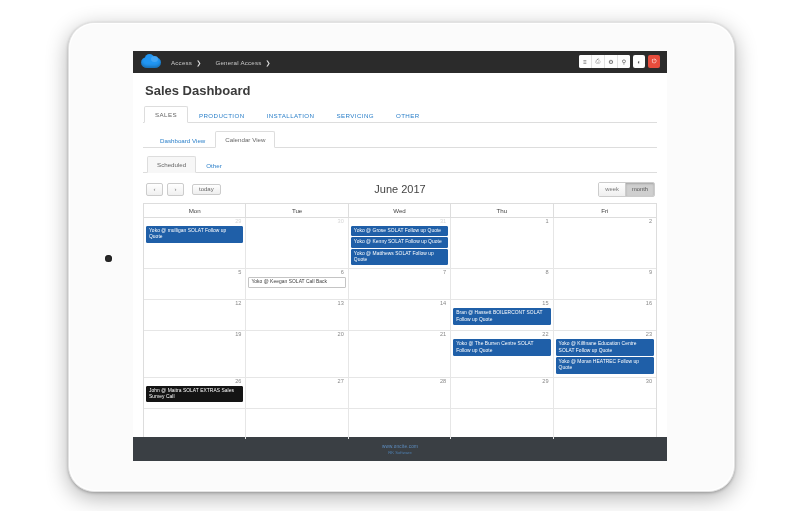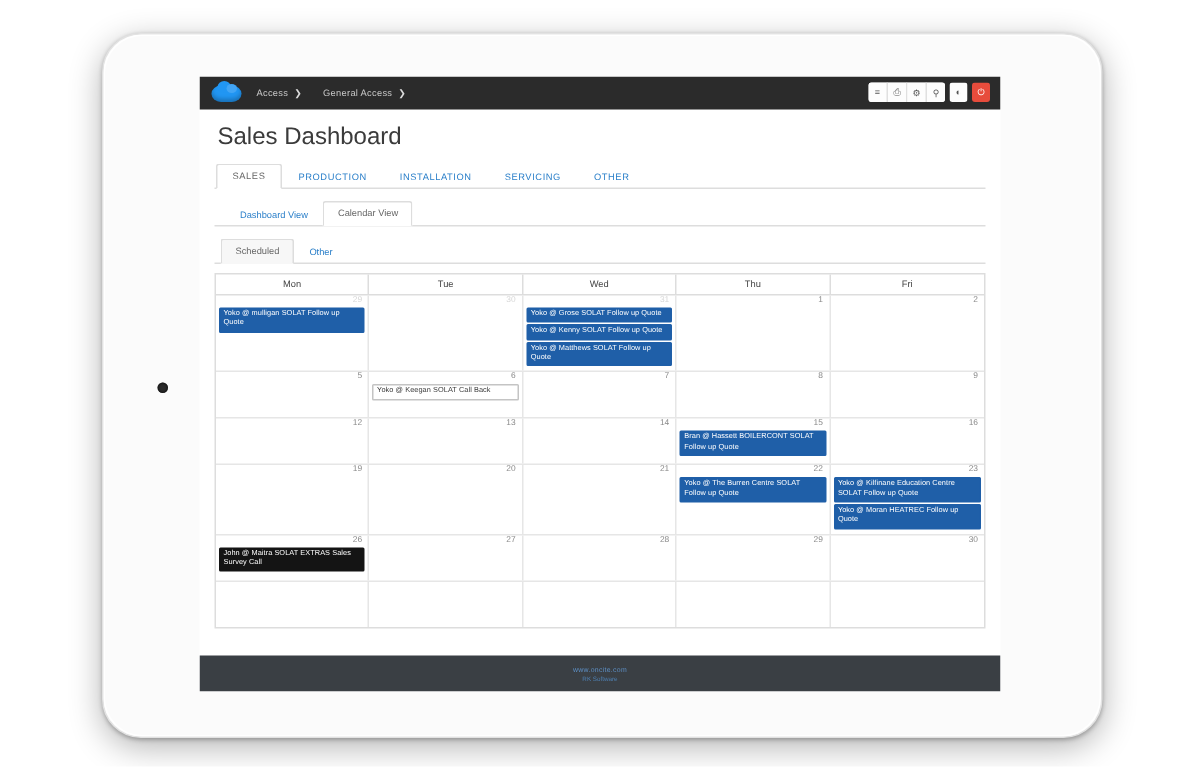--- a/index.html
+++ b/index.html
@@ -150,23 +150,23 @@
   }
 
   
   .page {
     padding: 8px 10px 0 10px;
     background: #fff;
     height: calc(100% - 22px - 24px);
     box-sizing: border-box;
   }
   .page-title {
-    font-size: 16px;
+    font-size: 13px;
     color: #3b3b3b;
-    font-weight: 400;
+    font-weight: 700;
     margin: 2px 0 7px 2px;
   }
 
   
   .main-tabs {
     display: flex;
     align-items: flex-end;
     border-bottom: 1px solid #ddd;
     gap: 0;
     padding-left: 1px;
@@ -461,20 +461,32 @@
         <div class="sub-tabs">
           <div class="sub-tab">Dashboard View</div>
           <div class="sub-tab active">Calendar View</div>
         </div>
 
         <div class="pill-tabs">
           <div class="pill-tab active">Scheduled</div>
           <div class="pill-tab">Other</div>
         </div>
 
+        <div class="cal-toolbar">
+          <div class="nav-group">
+            <div class="nav-btn">‹</div>
+            <div class="nav-btn">›</div>
+            <div class="today-btn">today</div>
+          </div>
+          <div class="cal-month-title">June 2017</div>
+          <div class="view-group">
+            <div class="view-btn">week</div>
+            <div class="view-btn active">month</div>
+          </div>
+        </div>
 
         <div class="calendar">
           <div class="cal-head">
             <div>Mon</div>
             <div>Tue</div>
             <div>Wed</div>
             <div>Thu</div>
             <div>Fri</div>
           </div>
           <div class="cal-body" id="cal-body">

